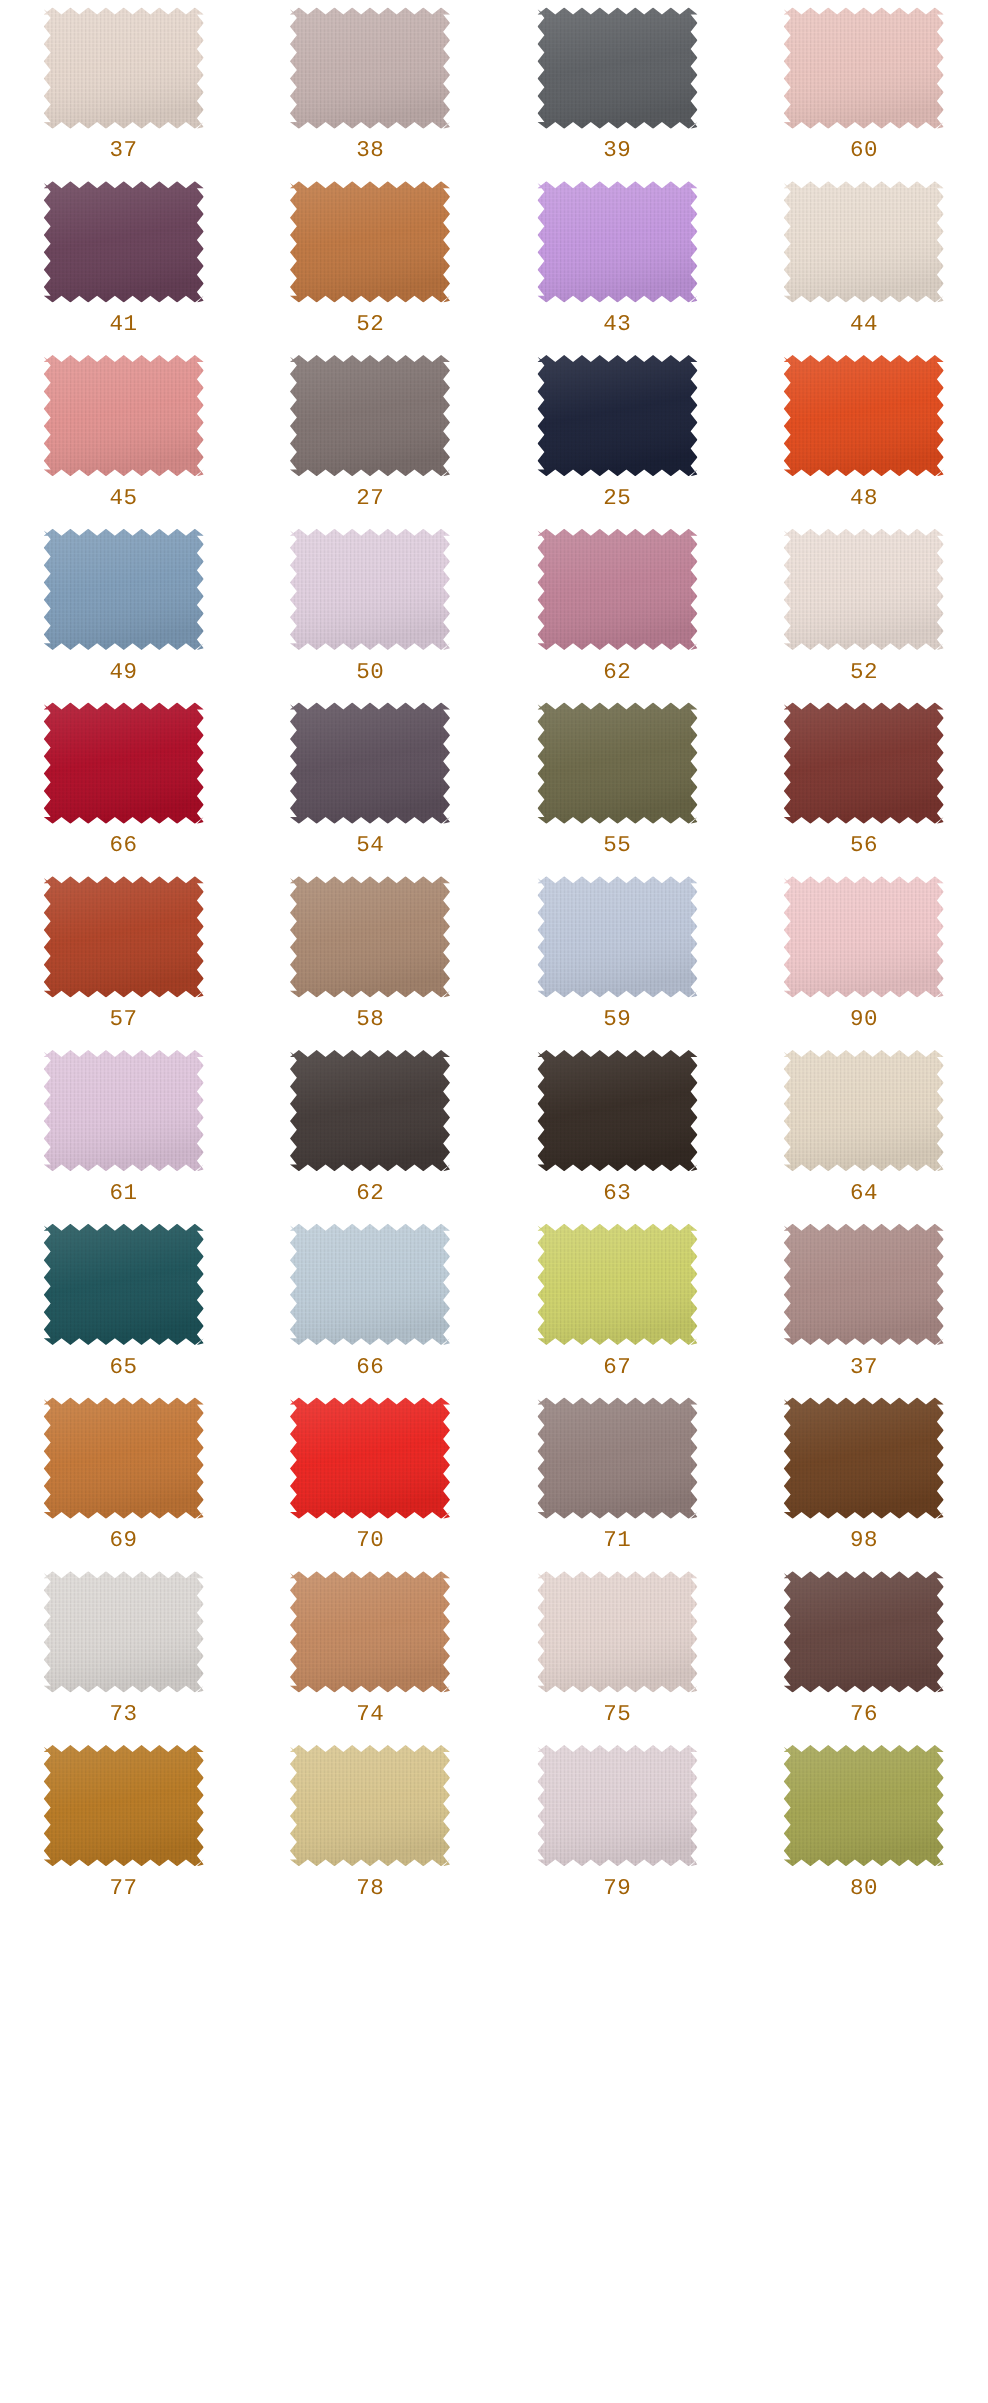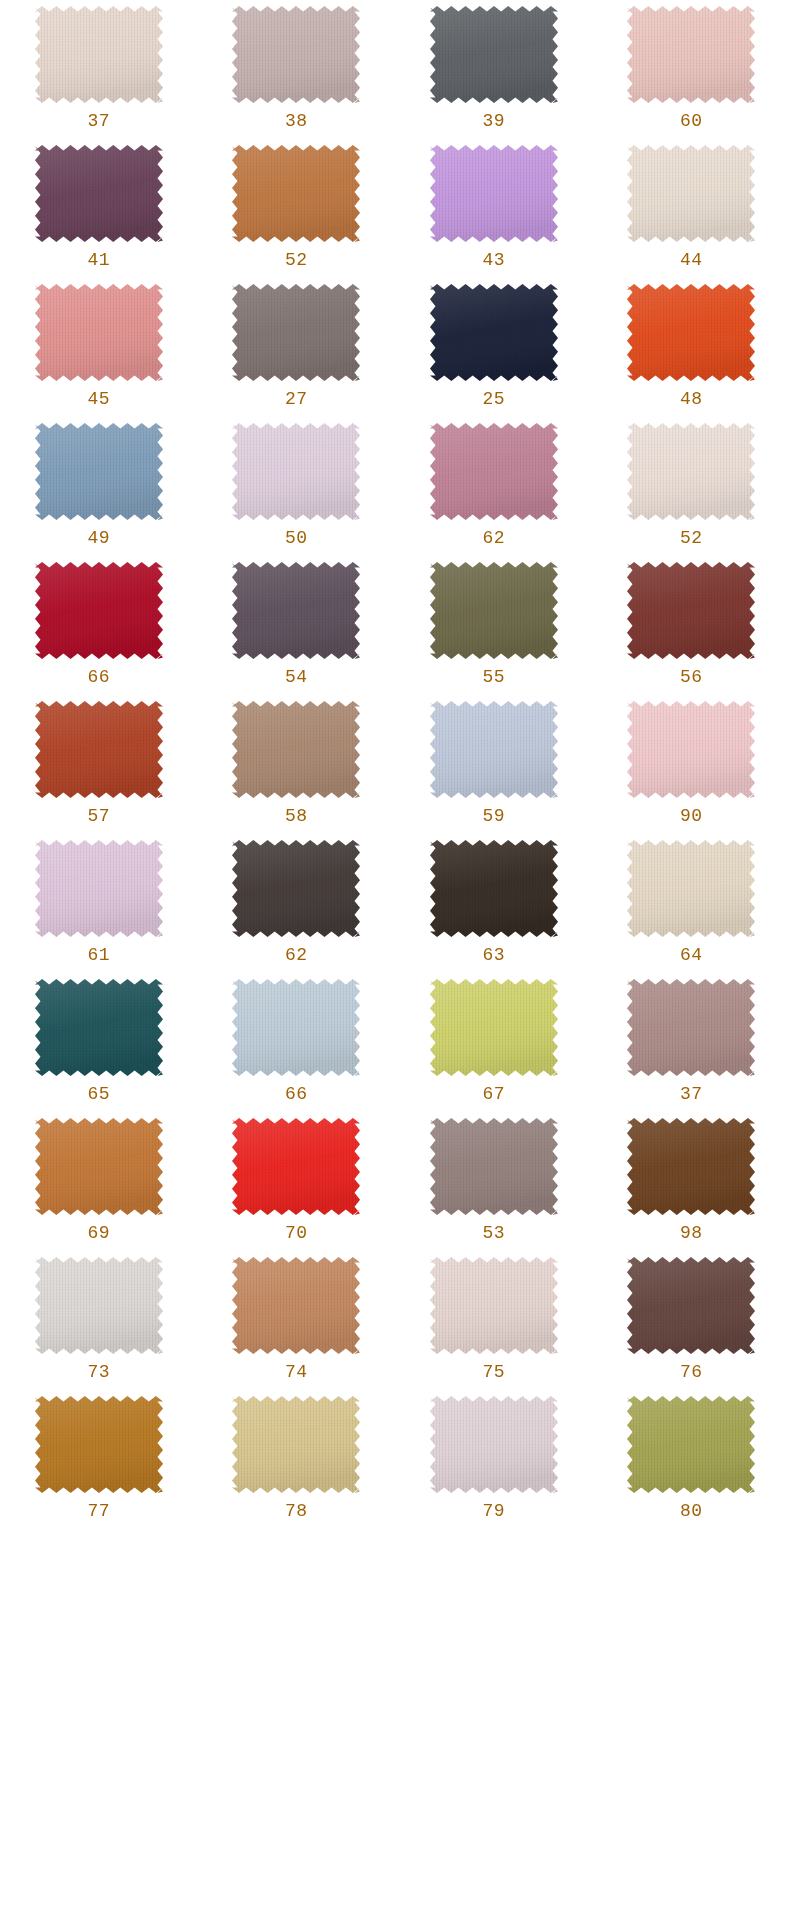--- a/index.html
+++ b/index.html
@@ -884,21 +884,21 @@
               <stop offset="100%" stop-color="#000000" stop-opacity="0.07"></stop>
             </linearGradient>
             <clipPath id="tex34c">
               <path d="M0.00,5.50 L7.11,0.00 L14.22,5.50 L21.33,0.00 L28.44,5.50 L35.56,0.00 L42.67,5.50 L49.78,0.00 L56.89,5.50 L64.00,0.00 L71.11,5.50 L78.22,0.00 L85.33,5.50 L92.44,0.00 L99.56,5.50 L106.67,0.00 L113.78,5.50 L120.89,0.00 L128.00,5.50 L122.50,5.50 L128.00,12.43 L122.50,19.36 L128.00,26.29 L122.50,33.21 L128.00,40.14 L122.50,47.07 L128.00,54.00 L122.50,60.93 L128.00,67.86 L122.50,74.79 L128.00,81.71 L122.50,88.64 L128.00,95.57 L122.50,97.00 L128.00,91.50 L120.89,97.00 L113.78,91.50 L106.67,97.00 L99.56,91.50 L92.44,97.00 L85.33,91.50 L78.22,97.00 L71.11,91.50 L64.00,97.00 L56.89,91.50 L49.78,97.00 L42.67,91.50 L35.56,97.00 L28.44,91.50 L21.33,97.00 L14.22,91.50 L7.11,97.00 L0.00,91.50 L5.50,91.50 L0.00,84.57 L5.50,77.64 L0.00,70.71 L5.50,63.79 L0.00,56.86 L5.50,49.93 L0.00,43.00 L5.50,36.07 L0.00,29.14 L5.50,22.21 L0.00,15.29 L5.50,8.36 L0.00,1.43 L5.50,5.50 Z"></path>
             </clipPath>
           </defs>
           <path d="M0.00,5.50 L7.11,0.00 L14.22,5.50 L21.33,0.00 L28.44,5.50 L35.56,0.00 L42.67,5.50 L49.78,0.00 L56.89,5.50 L64.00,0.00 L71.11,5.50 L78.22,0.00 L85.33,5.50 L92.44,0.00 L99.56,5.50 L106.67,0.00 L113.78,5.50 L120.89,0.00 L128.00,5.50 L122.50,5.50 L128.00,12.43 L122.50,19.36 L128.00,26.29 L122.50,33.21 L128.00,40.14 L122.50,47.07 L128.00,54.00 L122.50,60.93 L128.00,67.86 L122.50,74.79 L128.00,81.71 L122.50,88.64 L128.00,95.57 L122.50,97.00 L128.00,91.50 L120.89,97.00 L113.78,91.50 L106.67,97.00 L99.56,91.50 L92.44,97.00 L85.33,91.50 L78.22,97.00 L71.11,91.50 L64.00,97.00 L56.89,91.50 L49.78,97.00 L42.67,91.50 L35.56,97.00 L28.44,91.50 L21.33,97.00 L14.22,91.50 L7.11,97.00 L0.00,91.50 L5.50,91.50 L0.00,84.57 L5.50,77.64 L0.00,70.71 L5.50,63.79 L0.00,56.86 L5.50,49.93 L0.00,43.00 L5.50,36.07 L0.00,29.14 L5.50,22.21 L0.00,15.29 L5.50,8.36 L0.00,1.43 L5.50,5.50 Z" fill="url(#tex34)"></path>
           <rect width="128" height="97" fill="url(#tex34g)" clip-path="url(#tex34c)"></rect>
         </svg>
       </div>
-      <div class="swatch-label">53</div>
+      <div class="swatch-label">71</div>
     </div>
     <div class="swatch-cell">
       <div class="swatch-chip">
         <svg viewBox="0 0 128 97">
           <defs>
             <pattern id="tex35" width="3" height="3" patternUnits="userSpaceOnUse">
               <rect width="3" height="3" fill="#6d4221"></rect>
               <rect x="0" y="0" width="1" height="3" fill="#653d1f"></rect>
               <rect x="0" y="1.6" width="3" height="0.7" fill="#724523" opacity="0.55"></rect>
             </pattern>

